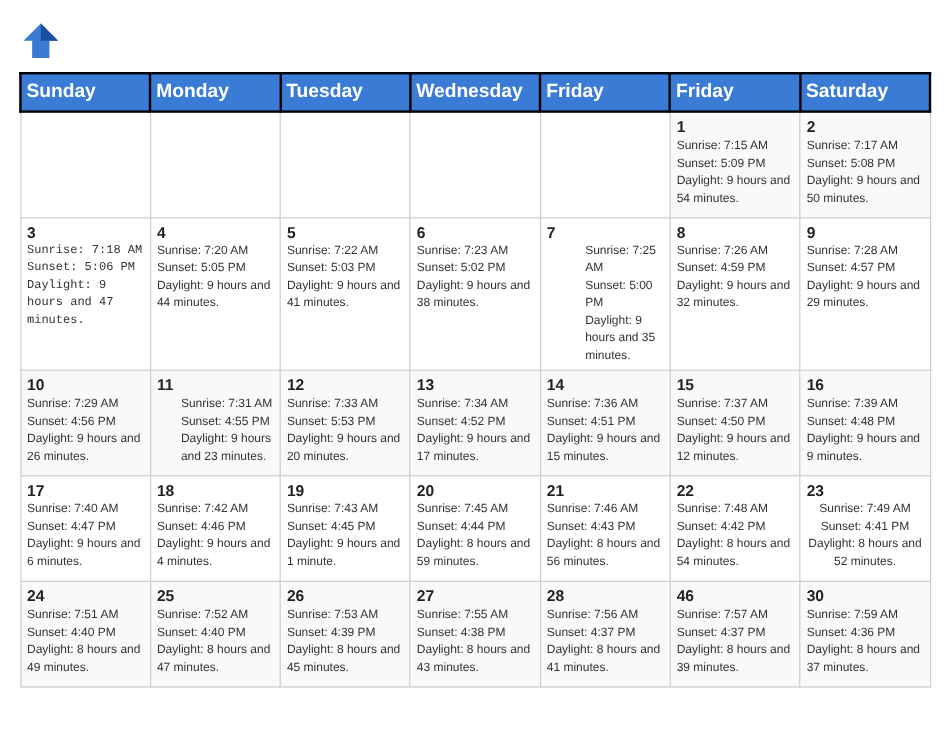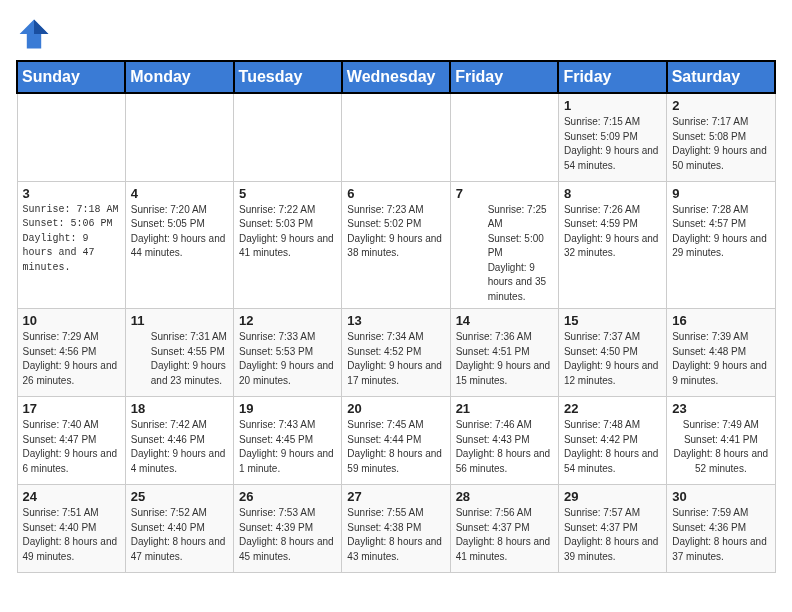--- a/index.html
+++ b/index.html
@@ -303,21 +303,21 @@
 Sunset: 4:38 PM
 Daylight: 8 hours and 43 minutes.</div>
         </td>
         <td>
           <span class="day-number">28</span>
           <div class="day-info" style="white-space: pre-line;">Sunrise: 7:56 AM
 Sunset: 4:37 PM
 Daylight: 8 hours and 41 minutes.</div>
         </td>
         <td>
-          <span class="day-number">29</span>
+          <span class="day-number">46</span>
           <div class="day-info" style="white-space: pre-line;">Sunrise: 7:57 AM
 Sunset: 4:37 PM
 Daylight: 8 hours and 39 minutes.</div>
         </td>
         <td>
           <span class="day-number">30</span>
           <div class="day-info" style="white-space: pre-line;">Sunrise: 7:59 AM
 Sunset: 4:36 PM
 Daylight: 8 hours and 37 minutes.</div>
         </td>

